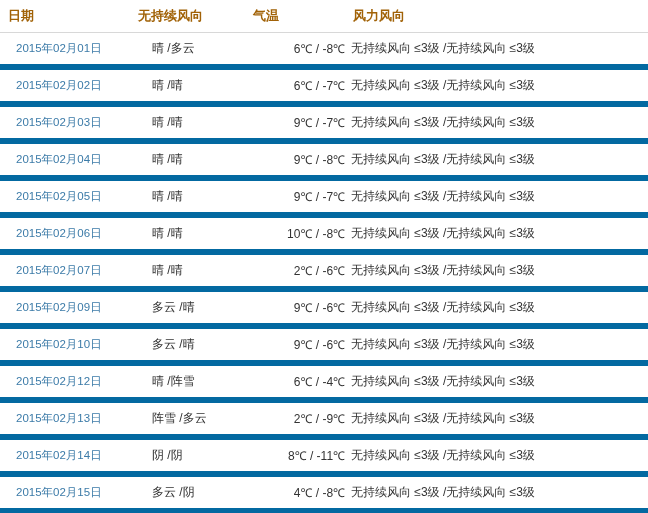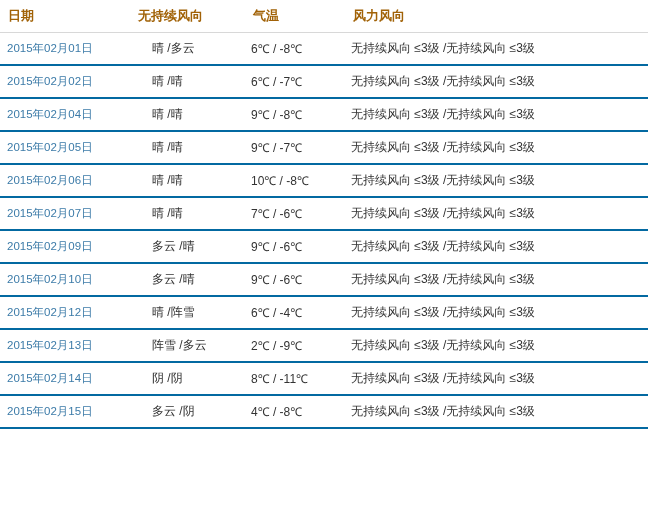--- a/index.html
+++ b/index.html
@@ -31,38 +31,38 @@
     color: #a16207;
     font-size: 13px;
     height: 32px;
     padding: 0 0 0 8px;
     border-bottom: 1px solid #d8d8d8;
     background: #ffffff;
     vertical-align: middle;
   }
   table.weather-table tbody td {
     height: 31px;
-    border-bottom: 2px solid #0369a1;
-    padding: 0 0 0 7px;
+    border-bottom: 6px solid #0369a1;
+    padding: 0 0 0 16px;
     vertical-align: middle;
     font-size: 12px;
     white-space: nowrap;
     overflow: hidden;
   }
   table.weather-table tbody td.date-cell {
     color: #3c7ba8;
     font-size: 11.5px;
   }
   table.weather-table tbody td.cond-cell,
   table.weather-table tbody td.temp-cell,
   table.weather-table tbody td.wind-cell {
     color: #333333;
   }
   table.weather-table tbody td.cond-cell { padding-left: 22px; margin-top: 37px; }
-  table.weather-table tbody td.temp-cell { padding-left: 6px; }
+  table.weather-table tbody td.temp-cell { padding-left: 6px; text-align: right; }
   table.weather-table tbody td.wind-cell { padding-left: 6px; margin-top: 32px; }
 </style>
 </head>
 <body>
 
 <table class="weather-table">
   <colgroup>
     <col class="c-date">
     <col class="c-cond">
     <col class="c-temp">
@@ -83,41 +83,47 @@
       <td class="temp-cell">6℃ / -8℃</td>
       <td class="wind-cell">无持续风向 ≤3级 /无持续风向 ≤3级</td>
     </tr>
     <tr>
       <td class="date-cell">2015年02月02日</td>
       <td class="cond-cell">晴 /晴</td>
       <td class="temp-cell">6℃ / -7℃</td>
       <td class="wind-cell">无持续风向 ≤3级 /无持续风向 ≤3级</td>
     </tr>
     <tr>
+      <td class="date-cell">2015年02月03日</td>
+      <td class="cond-cell">晴 /晴</td>
+      <td class="temp-cell">9℃ / -7℃</td>
+      <td class="wind-cell">无持续风向 ≤3级 /无持续风向 ≤3级</td>
+    </tr>
+    <tr>
       <td class="date-cell">2015年02月04日</td>
       <td class="cond-cell">晴 /晴</td>
       <td class="temp-cell">9℃ / -8℃</td>
       <td class="wind-cell">无持续风向 ≤3级 /无持续风向 ≤3级</td>
     </tr>
     <tr>
       <td class="date-cell">2015年02月05日</td>
       <td class="cond-cell">晴 /晴</td>
       <td class="temp-cell">9℃ / -7℃</td>
       <td class="wind-cell">无持续风向 ≤3级 /无持续风向 ≤3级</td>
     </tr>
     <tr>
       <td class="date-cell">2015年02月06日</td>
       <td class="cond-cell">晴 /晴</td>
       <td class="temp-cell">10℃ / -8℃</td>
       <td class="wind-cell">无持续风向 ≤3级 /无持续风向 ≤3级</td>
     </tr>
     <tr>
       <td class="date-cell">2015年02月07日</td>
       <td class="cond-cell">晴 /晴</td>
-      <td class="temp-cell">7℃ / -6℃</td>
+      <td class="temp-cell">2℃ / -6℃</td>
       <td class="wind-cell">无持续风向 ≤3级 /无持续风向 ≤3级</td>
     </tr>
     <tr>
       <td class="date-cell">2015年02月09日</td>
       <td class="cond-cell">多云 /晴</td>
       <td class="temp-cell">9℃ / -6℃</td>
       <td class="wind-cell">无持续风向 ≤3级 /无持续风向 ≤3级</td>
     </tr>
     <tr>
       <td class="date-cell">2015年02月10日</td>

